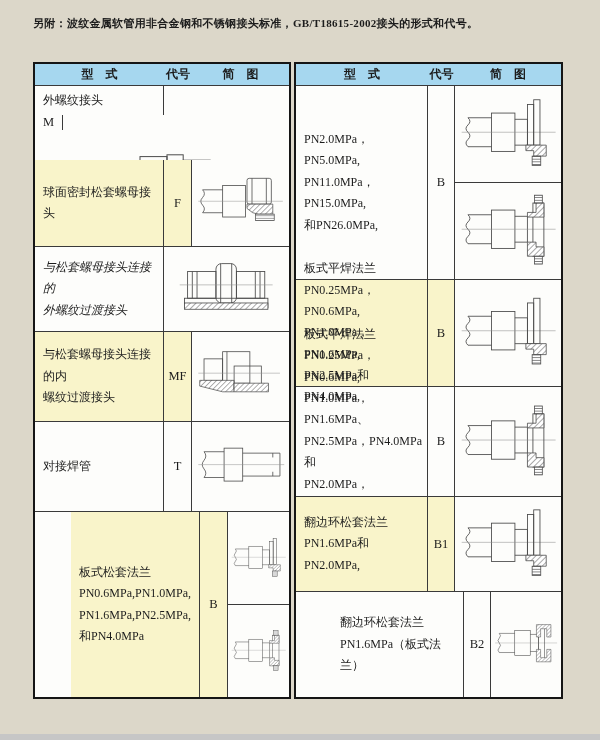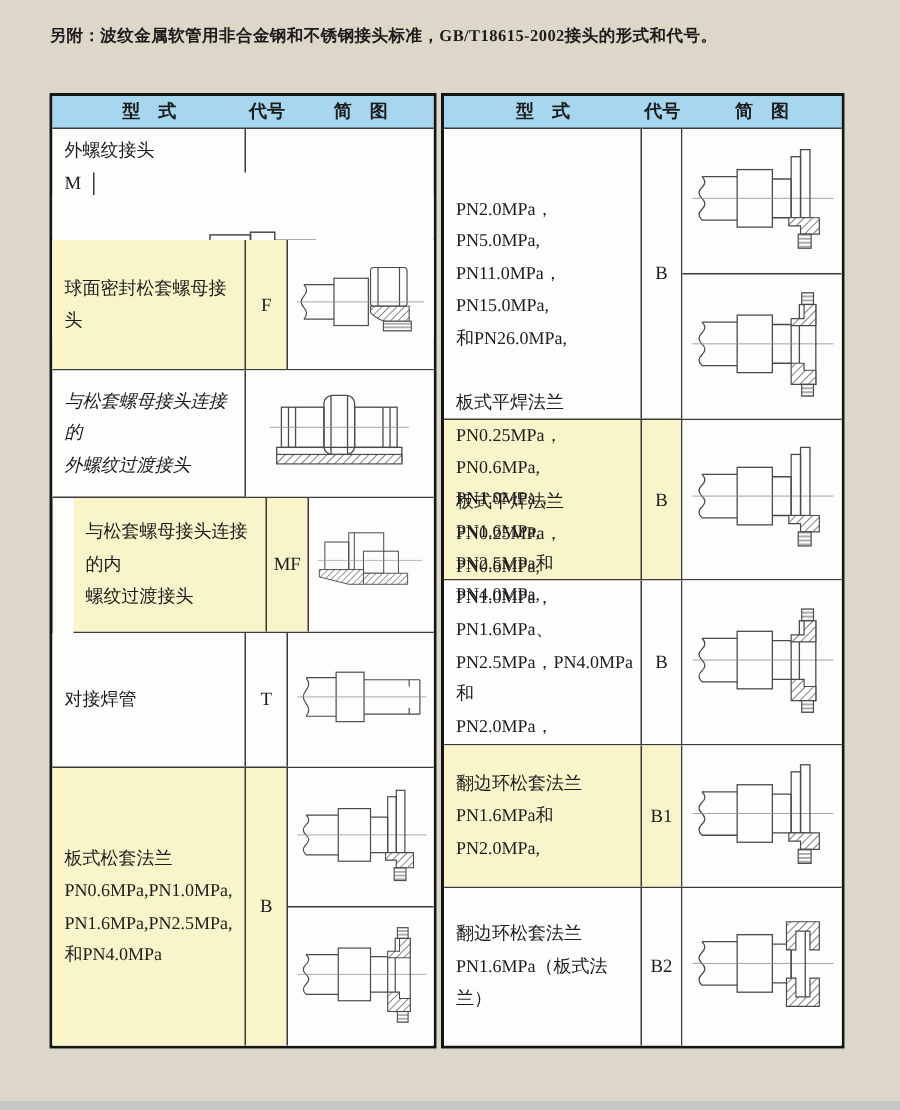--- a/index.html
+++ b/index.html
@@ -20,21 +20,21 @@
     position:absolute;top:62px;background:var(--cell-bg);
     border:2px solid var(--border-dark);
   }
   .half-table.left{left:33px;width:258px;}
   .half-table.right{left:294px;width:269px;}
   .hrow{display:flex;height:22px;background:var(--header-bg);
     border-bottom:1px solid var(--line);}
   .hcell{display:flex;align-items:center;justify-content:center;
     font-size:12px;font-weight:700;text-align:right;}
   .row{display:flex;border-bottom:1px solid var(--line);background:var(--cell-bg);}
-  .row:last-child{border-bottom:none;}
+  .row:last-child{border-bottom:none;padding-left:36px;}
   .type-cell{
     display:flex;flex-direction:column;justify-content:center;
     padding:4px 3px 4px 8px;font-size:12px;line-height:1.78;
     border-right:1px solid var(--line);
   }
   .code-cell{
     display:flex;align-items:center;justify-content:center;
     font-size:12.5px;border-right:1px solid var(--line);
   }
   .diagram-cell{flex:1;display:flex;flex-direction:column;background:var(--cell-bg);}
@@ -194,21 +194,21 @@
         <div class="type-line">外螺纹过渡接头</div>
       </div>
       <div class="diagram-cell">
         <div class="diagram-sub">
           <svg viewBox="0 0 130 96" preserveAspectRatio="xMidYMid meet">
             <use href="#sym-hex-nipple"></use>
           </svg>
         </div>
       </div>
     </div>
-    <div class="row hl" style="height: 90px; margin-left: 14px;">
+    <div class="row hl" style="height: 90px;">
       <div class="type-cell w-type">
         <div class="type-line">与松套螺母接头连接的内</div>
         <div class="type-line">螺纹过渡接头</div>
       </div>
       <div class="code-cell w-code">MF</div>
       <div class="diagram-cell">
         <div class="diagram-sub">
           <svg viewBox="0 0 130 96" preserveAspectRatio="xMidYMid meet">
             <use href="#sym-reducer"></use>
           </svg>

